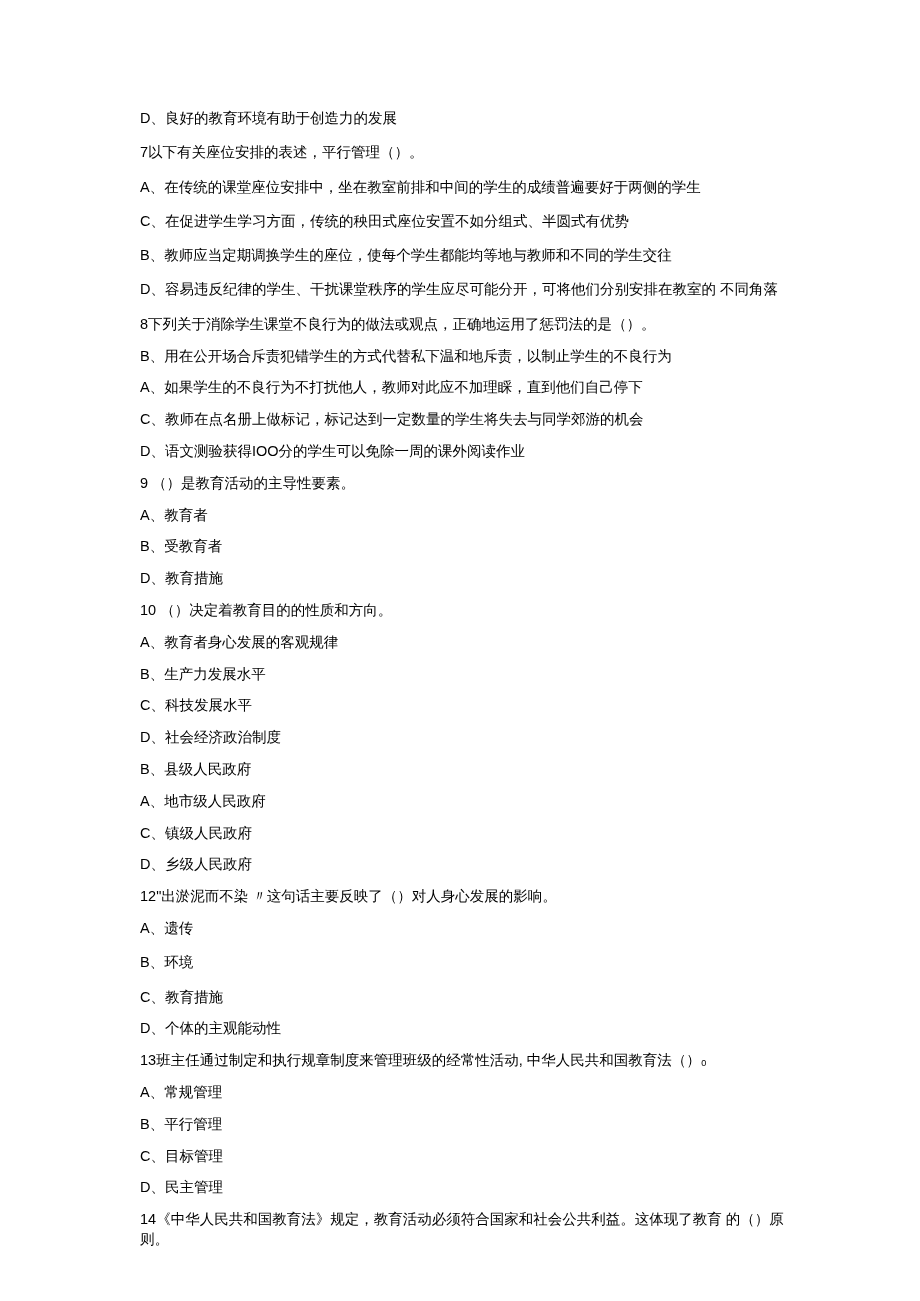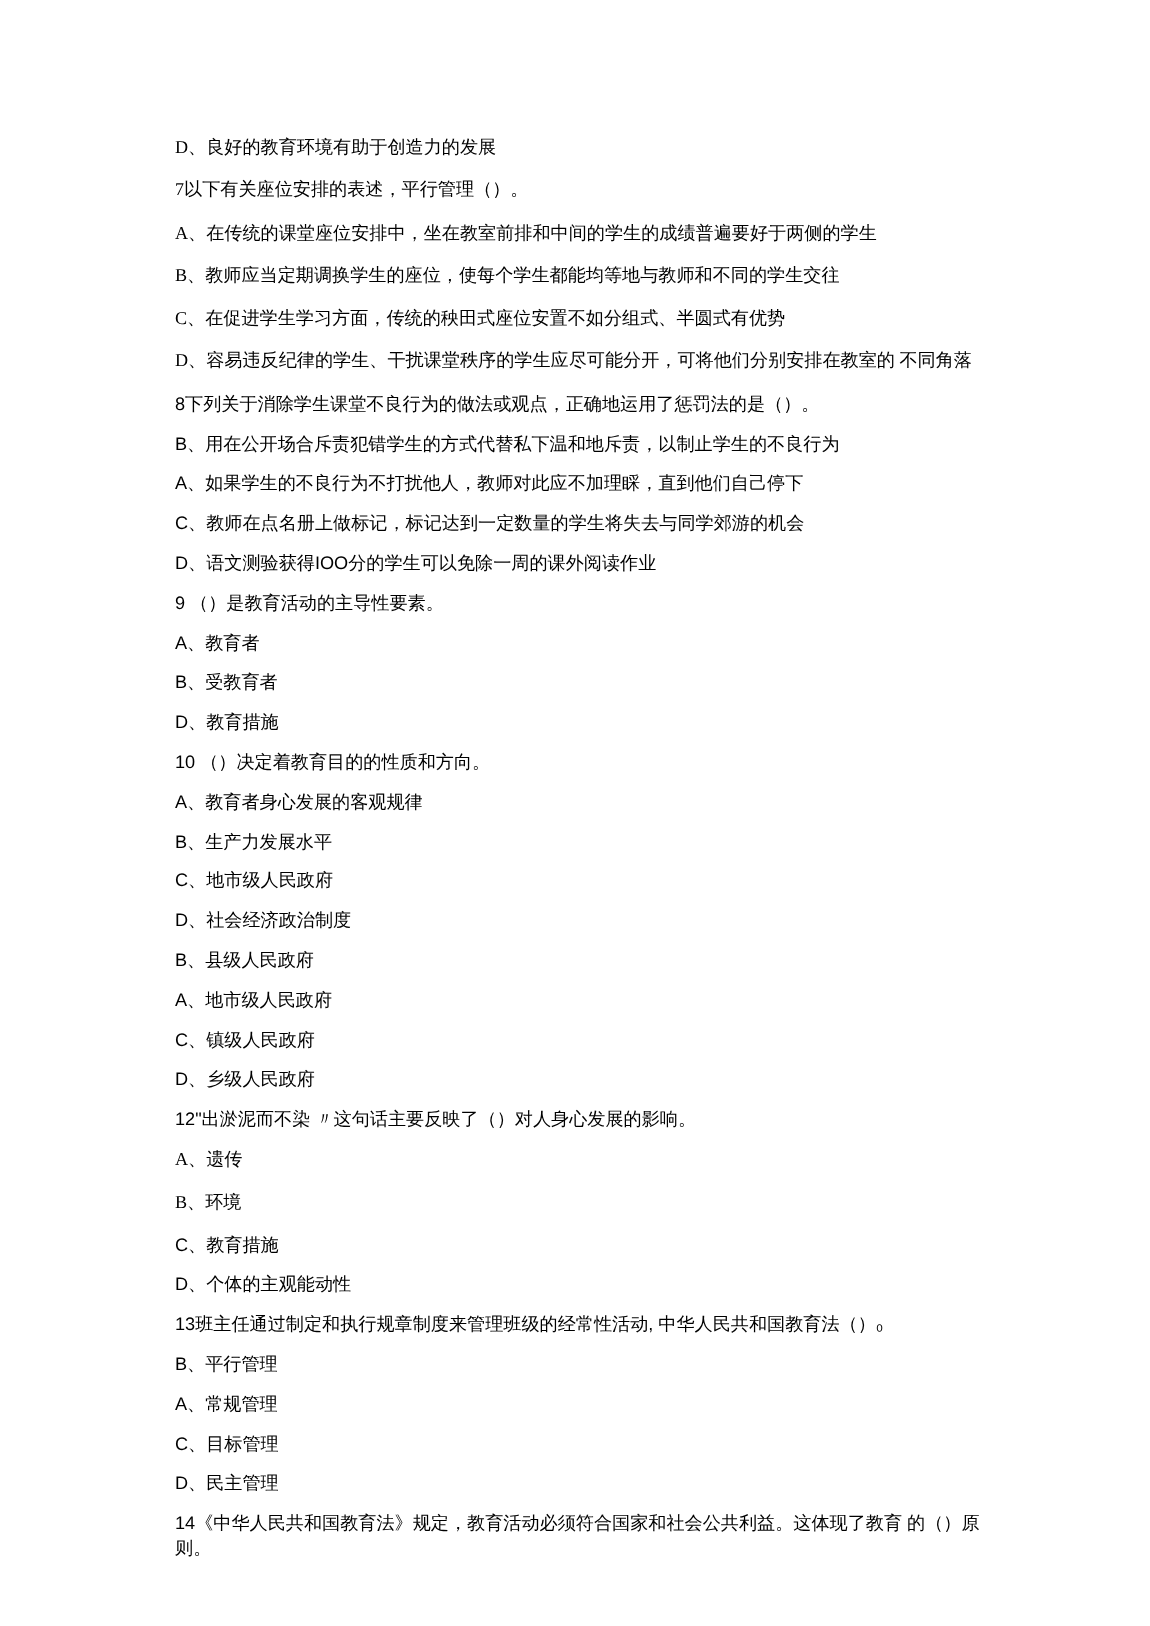--- a/index.html
+++ b/index.html
@@ -15,55 +15,54 @@
     font-family: "SimSun", "宋体", "Microsoft YaHei", sans-serif;
     font-size: 14.5px;
     color: #000000;
     line-height: 1.4;
   }
   .line {
     margin-bottom: 11.5px;
   }
   .spaced {
     margin-bottom: 14px;
-    font-family: Liberation Serif, serif;
   }
 </style>
 </head>
 <body>
 
 <div id="content">
     <div class="line spaced">D、良好的教育环境有助于创造力的发展</div>
     <div class="line spaced">7以下有关座位安排的表述，平行管理（）。</div>
     <div class="line spaced">A、在传统的课堂座位安排中，坐在教室前排和中间的学生的成绩普遍要好于两侧的学生</div>
+    <div class="line spaced">C、在促进学生学习方面，传统的秧田式座位安置不如分组式、半圆式有优势</div>
     <div class="line spaced">B、教师应当定期调换学生的座位，使每个学生都能均等地与教师和不同的学生交往</div>
-    <div class="line spaced">C、在促进学生学习方面，传统的秧田式座位安置不如分组式、半圆式有优势</div>
     <div class="line spaced">D、容易违反纪律的学生、干扰课堂秩序的学生应尽可能分开，可将他们分别安排在教室的 不同角落</div>
     <div class="line">8下列关于消除学生课堂不良行为的做法或观点，正确地运用了惩罚法的是（）。</div>
     <div class="line">B、用在公开场合斥责犯错学生的方式代替私下温和地斥责，以制止学生的不良行为</div>
     <div class="line">A、如果学生的不良行为不打扰他人，教师对此应不加理睬，直到他们自己停下</div>
     <div class="line">C、教师在点名册上做标记，标记达到一定数量的学生将失去与同学郊游的机会</div>
     <div class="line">D、语文测验获得IOO分的学生可以免除一周的课外阅读作业</div>
     <div class="line">9 （）是教育活动的主导性要素。</div>
     <div class="line">A、教育者</div>
     <div class="line">B、受教育者</div>
     <div class="line">D、教育措施</div>
     <div class="line">10 （）决定着教育目的的性质和方向。</div>
     <div class="line">A、教育者身心发展的客观规律</div>
     <div class="line">B、生产力发展水平</div>
-    <div class="line">C、地市级人民政府</div>
+    <div class="line">C、科技发展水平</div>
     <div class="line">D、社会经济政治制度</div>
     <div class="line">B、县级人民政府</div>
     <div class="line">A、地市级人民政府</div>
     <div class="line">C、镇级人民政府</div>
     <div class="line">D、乡级人民政府</div>
     <div class="line">12"出淤泥而不染 〃这句话主要反映了（）对人身心发展的影响。</div>
     <div class="line spaced">A、遗传</div>
     <div class="line spaced">B、环境</div>
     <div class="line">C、教育措施</div>
     <div class="line">D、个体的主观能动性</div>
     <div class="line">13班主任通过制定和执行规章制度来管理班级的经常性活动, 中华人民共和国教育法（）₀</div>
+    <div class="line">A、常规管理</div>
     <div class="line">B、平行管理</div>
-    <div class="line">A、常规管理</div>
     <div class="line">C、目标管理</div>
     <div class="line">D、民主管理</div>
     <div class="line">14《中华人民共和国教育法》规定，教育活动必须符合国家和社会公共利益。这体现了教育 的（）原则。</div>
   </div>
 
 </body></html>

